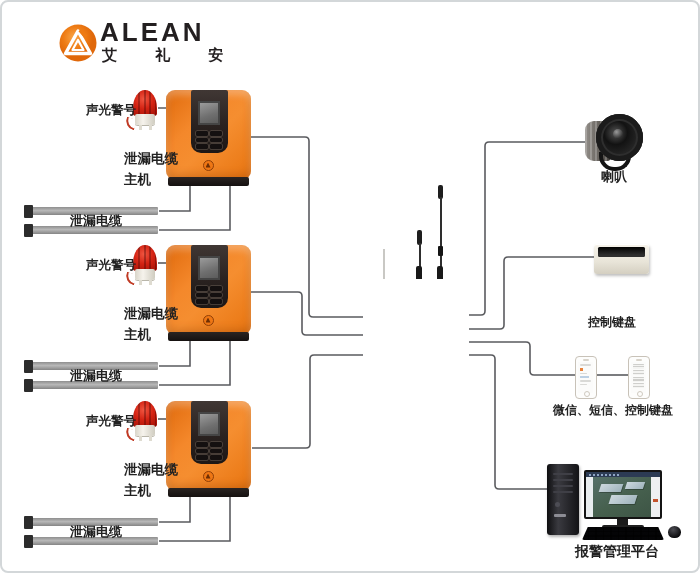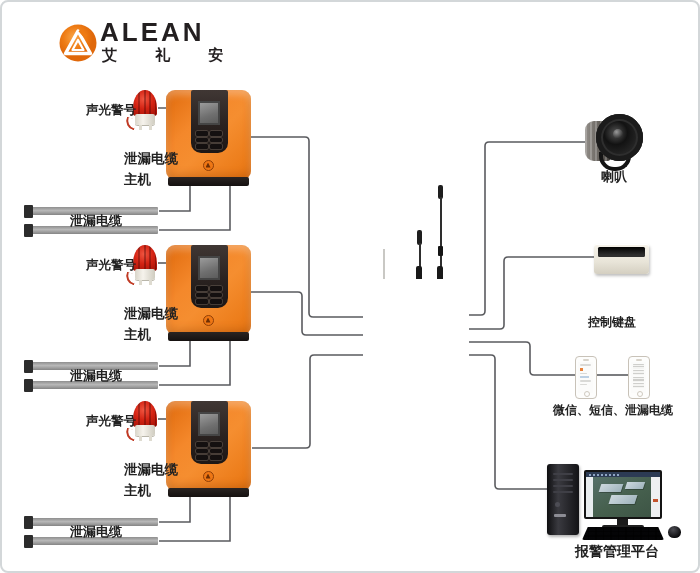--- a/index.html
+++ b/index.html
@@ -330,21 +330,21 @@
     </div>
   </div>
   <div class="abs phone phone2">
     <div class="phone-screen">
       <div class="msg-block"></div>
         <div class="msg-block"></div>
         <div class="msg-block"></div>
         <div class="msg-block"></div>
     </div>
   </div>
-  <div class="abs phones-label">微信、短信、泄漏电缆</div>
+  <div class="abs phones-label">微信、短信、控制键盘</div>
 
   <div class="abs computer">
     <div class="tower">
       <div class="tower-slot ts1"></div>
         <div class="tower-slot ts2"></div>
       <div class="tower-slot ts3"></div>
         <div class="tower-slot ts4"></div>
       <div class="tower-btn"></div>
       <div class="tower-logo"></div>
     </div>

